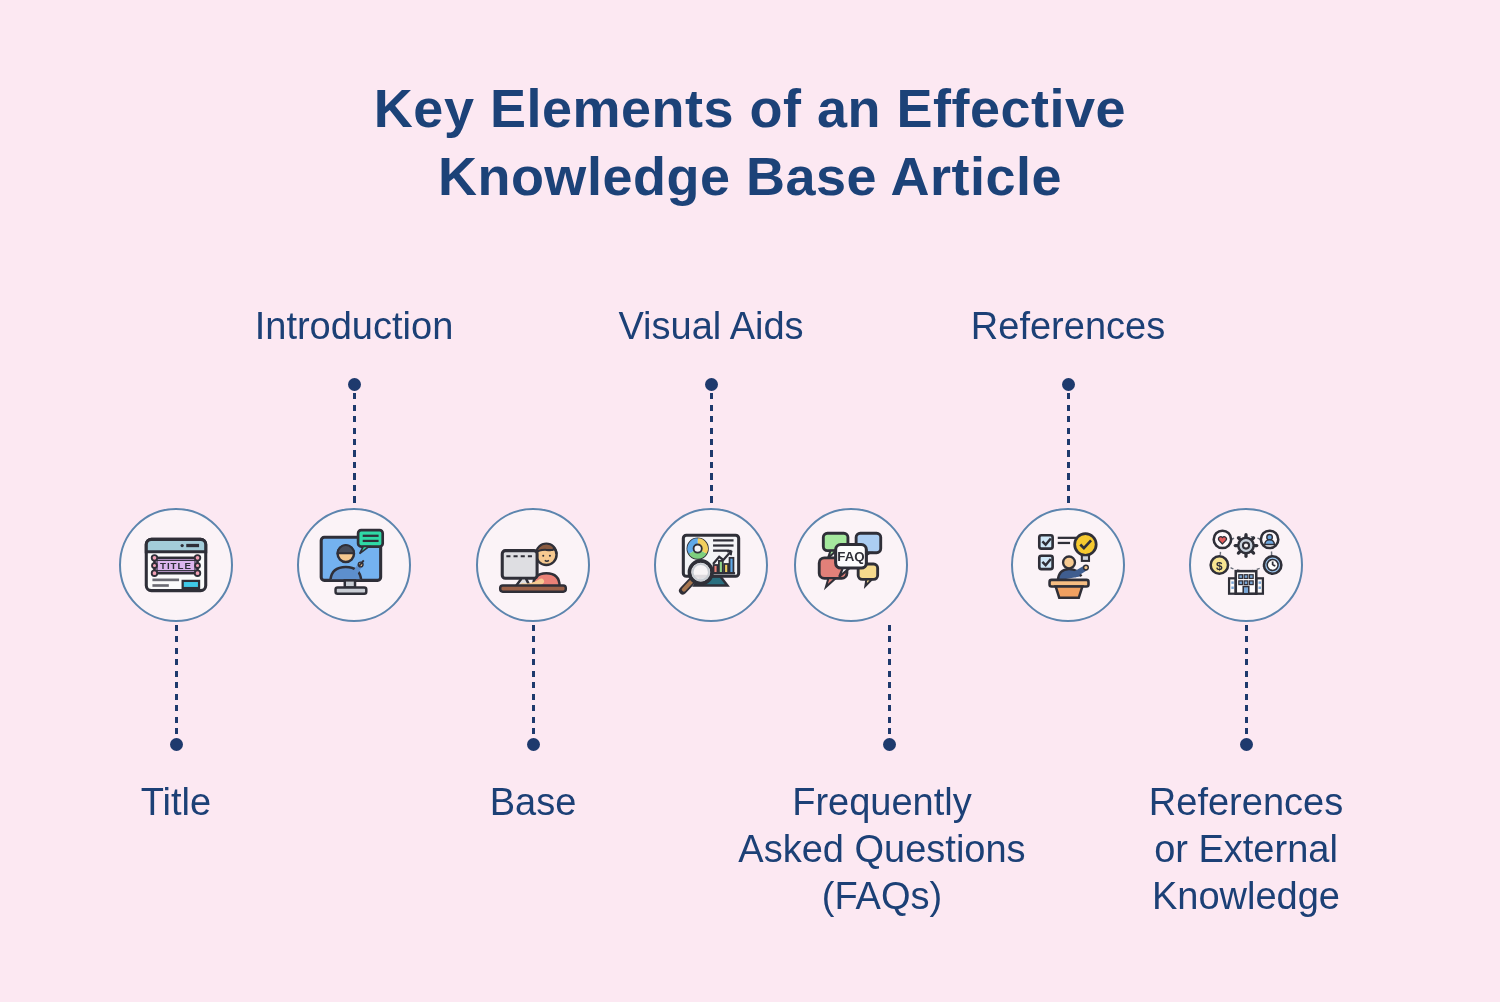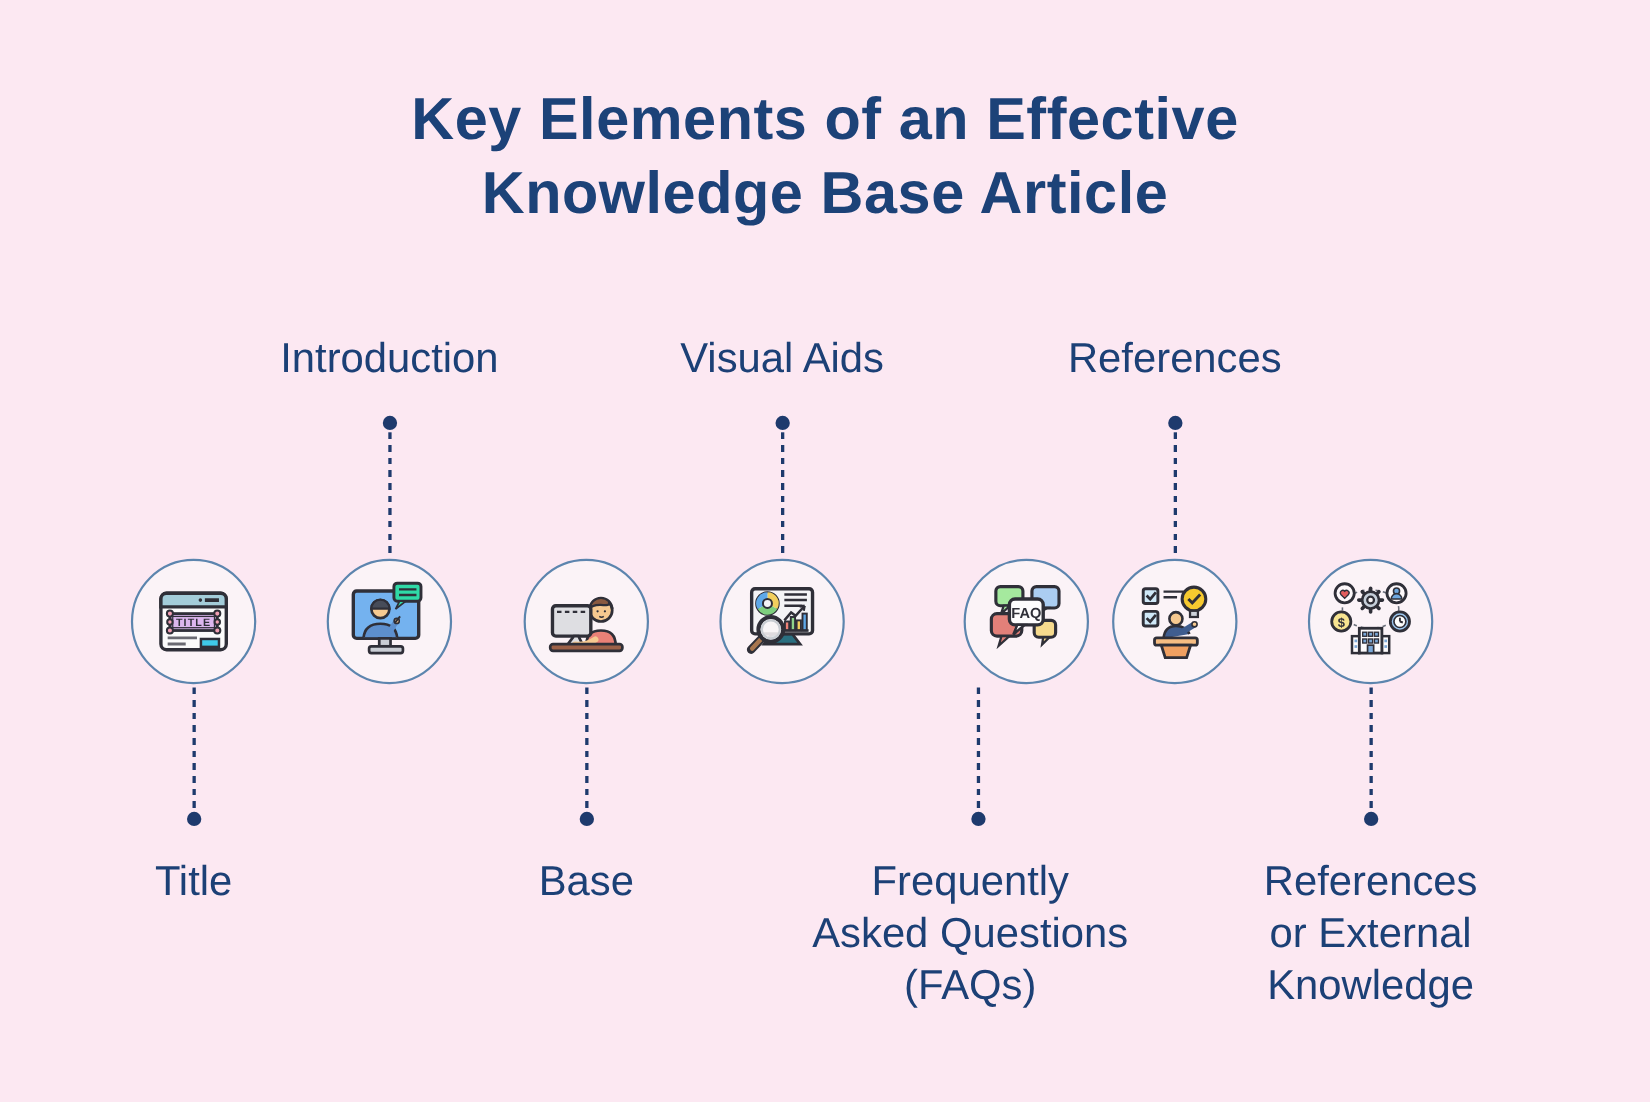--- a/index.html
+++ b/index.html
@@ -183,21 +183,21 @@
         <line x1="41" y1="48" x2="63.5" y2="48" stroke="#2f2f38" stroke-width="2.2"></line>
         <line x1="21" y1="56" x2="12.5" y2="65" stroke="#2f2f38" stroke-width="7.5" stroke-linecap="round"></line>
         <line x1="21" y1="56" x2="13.5" y2="64" stroke="#a8764f" stroke-width="4" stroke-linecap="round"></line>
         <circle cx="30" cy="47" r="11" fill="#f8f4f6" fill-opacity="0.88" stroke="#2f2f38" stroke-width="3.6"></circle>
         <circle cx="30" cy="47" r="8" fill="none" stroke="#c8ccd2" stroke-width="2"></circle>
       </svg>
     </div>
   </div>
 
   <div>
-    <div class="node-circle" style="left:876px">
+    <div class="node-circle" style="left:794px">
       <svg viewBox="0 0 80 80">
         <g stroke="#2f2f38" stroke-width="2.8">
           <rect x="13" y="9" width="24" height="17" rx="4" fill="#a5e99e"></rect>
           <path d="M20 26 l-2.5 7.5 l8-7.5 z" fill="#a5e99e" stroke-width="2"></path>
           <rect x="45" y="9" width="24" height="19" rx="4" fill="#abcdf2"></rect>
           <path d="M53 28 l-4.5 6.5 l10-6.5 z" fill="#abcdf2" stroke-width="2"></path>
           <rect x="9" y="33" width="27" height="20" rx="5" fill="#e28079"></rect>
           <path d="M18 53 l-2.5 8.5 l9.5-8.5 z" fill="#e28079" stroke-width="2"></path>
           <rect x="47" y="39" width="19" height="15" rx="4" fill="#f6da8d"></rect>
           <path d="M55 54 l-1 6.5 l6.5-6.5 z" fill="#f6da8d" stroke-width="2"></path>

